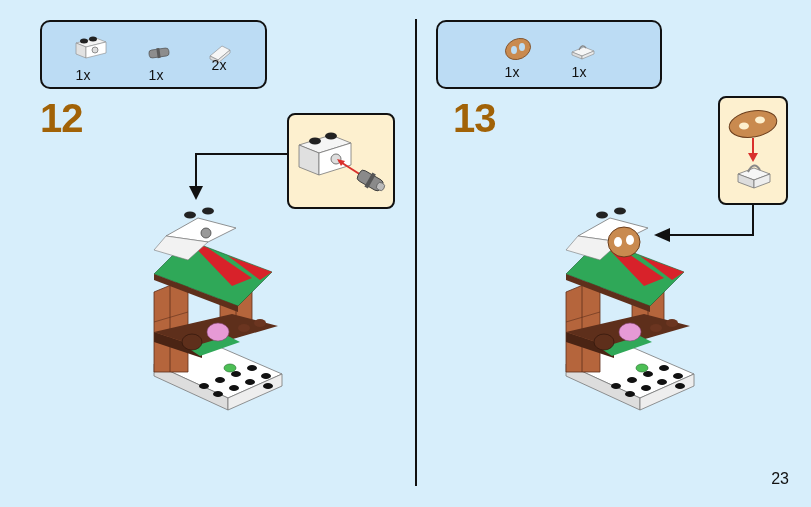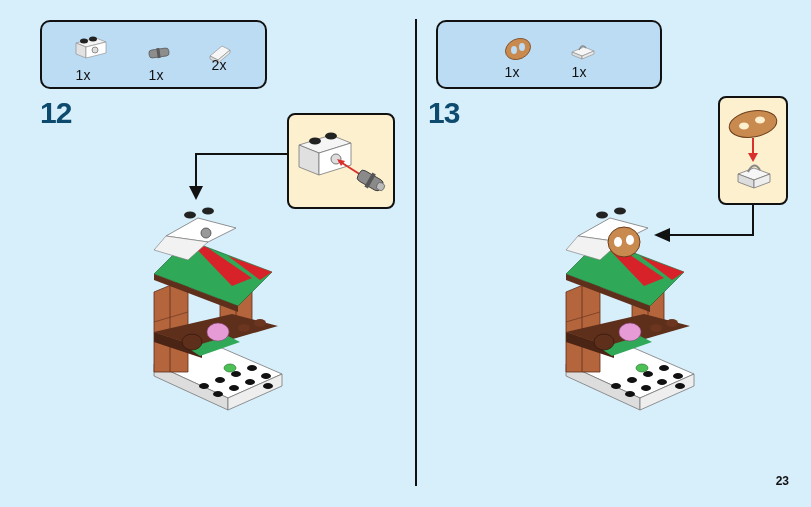--- a/index.html
+++ b/index.html
@@ -1,24 +1,24 @@
 <!DOCTYPE html>
 <html><head>
 <meta charset="utf-8">
 <style>
   html,body{margin:0;padding:0;}
   body{width:811px;height:507px;background:#d7eefb;position:relative;overflow:hidden;font-family:"Liberation Sans",sans-serif;}
   .abs{position:absolute;}
   .parts{position:absolute;background:#bcdcf4;border:2px solid #111;border-radius:10px;box-sizing:border-box;}
   .part{position:absolute;text-align:center;}
   .qty{position:absolute;font-weight:normal;font-size:14px;color:#111;width:30px;text-align:center;}
-  .stepnum{position:absolute;font-weight:bold;font-size:30px;color:#0c4a6e;letter-spacing:-1px;}
+  .stepnum{position:absolute;font-weight:bold;font-size:40px;color:#a16207;letter-spacing:-1px;}
   .callout{position:absolute;background:#fdf0cf;border:2px solid #111;border-radius:8px;box-sizing:border-box;}
   .divider{position:absolute;left:415px;top:19px;width:2px;height:467px;background:#111;}
-  .pagenum{position:absolute;right:22px;bottom:19px;font-weight:bold;font-size:12px;color:#111;}
+  .pagenum{position:absolute;right:22px;bottom:19px;font-weight:normal;font-size:16px;color:#111;}
   .line{position:absolute;background:#111;}
 </style>
 </head>
 <body>
 
 <div class="parts" style="left:40px;top:20px;width:227px;height:69px;">
   <div class="part" style="left:32px;top:12px;">
     <svg width="34" height="26" viewBox="0 0 34 26">
       <polygon points="2,9 22,4 32,8 12,13" fill="#f4f4f4" stroke="#888" stroke-width="0.6"></polygon>
       <polygon points="2,9 12,13 12,24 2,20" fill="#e2e2e2" stroke="#888" stroke-width="0.6"></polygon>
@@ -137,21 +137,21 @@
     <svg width="26" height="20" viewBox="0 0 26 20">
       <polygon points="2,12 14,7 24,11 12,16" fill="#f6f6f6" stroke="#888" stroke-width="0.6"></polygon>
       <polygon points="2,12 12,16 12,19 2,15" fill="#ddd" stroke="#888" stroke-width="0.6"></polygon>
       <polygon points="12,16 24,11 24,14 12,19" fill="#eaeaea" stroke="#888" stroke-width="0.6"></polygon>
       <path d="M9,10 Q12,3 16,8" fill="none" stroke="#888" stroke-width="1.4"></path>
     </svg>
   </div>
   <div class="qty" style="left:126px;top:42px;">1x</div>
 </div>
 
-<div class="stepnum" style="left:428px;top:96px;">13</div>
+<div class="stepnum" style="left:453px;top:96px;">13</div>
 
 <div class="callout" style="left:718px;top:96px;width:70px;height:109px;">
   <svg width="66" height="105" viewBox="0 0 66 105">
     <ellipse cx="33" cy="26" rx="24" ry="13" fill="#c98a4f" stroke="#6b3e1c" stroke-width="1" transform="rotate(-10 33 26)"></ellipse>
     <ellipse cx="24" cy="28" rx="5" ry="3.5" fill="#fdf0cf"></ellipse>
     <ellipse cx="40" cy="22" rx="5" ry="3.5" fill="#fdf0cf"></ellipse>
     <line x1="33" y1="40" x2="33" y2="58" stroke="#d9302c" stroke-width="2"></line>
     <polygon points="28,55 38,55 33,64" fill="#d9302c"></polygon>
     <polygon points="18,76 34,70 50,76 34,82" fill="#f6f6f6" stroke="#777" stroke-width="0.8"></polygon>
     <polygon points="18,76 34,82 34,90 18,84" fill="#ddd" stroke="#777" stroke-width="0.8"></polygon>

